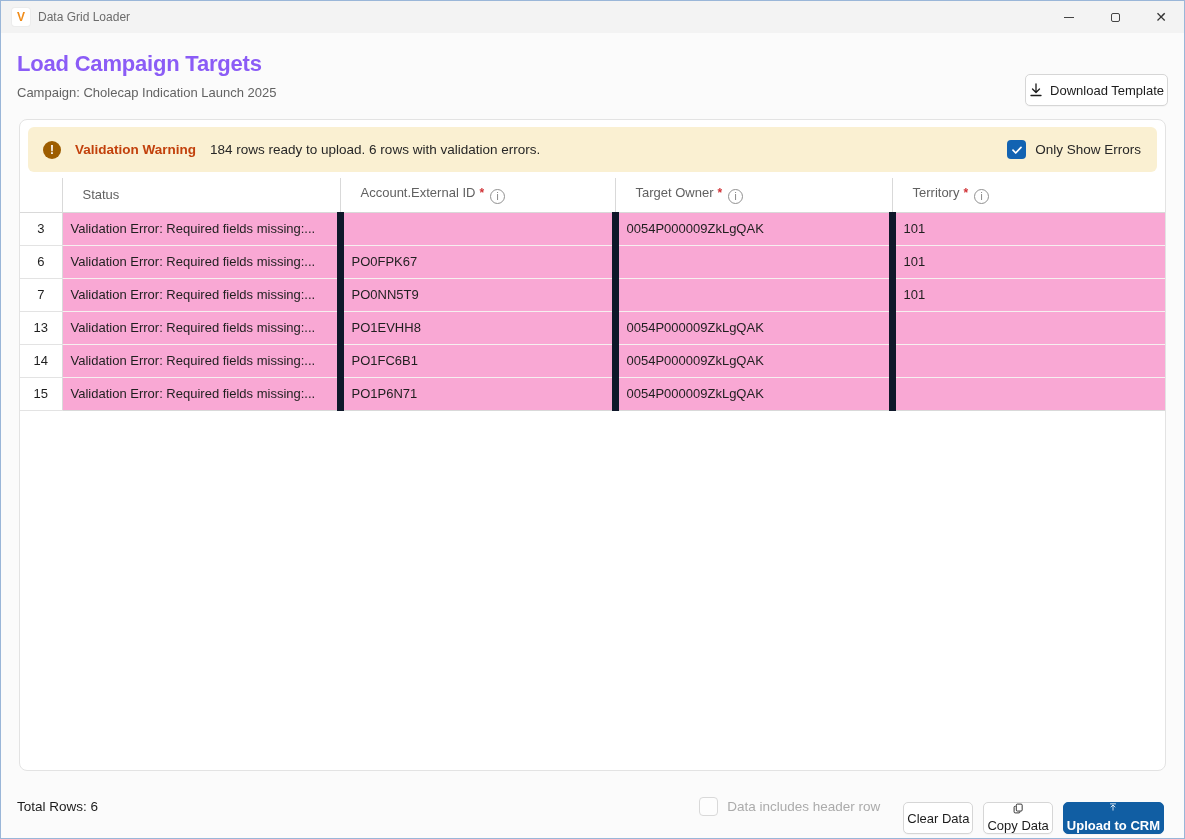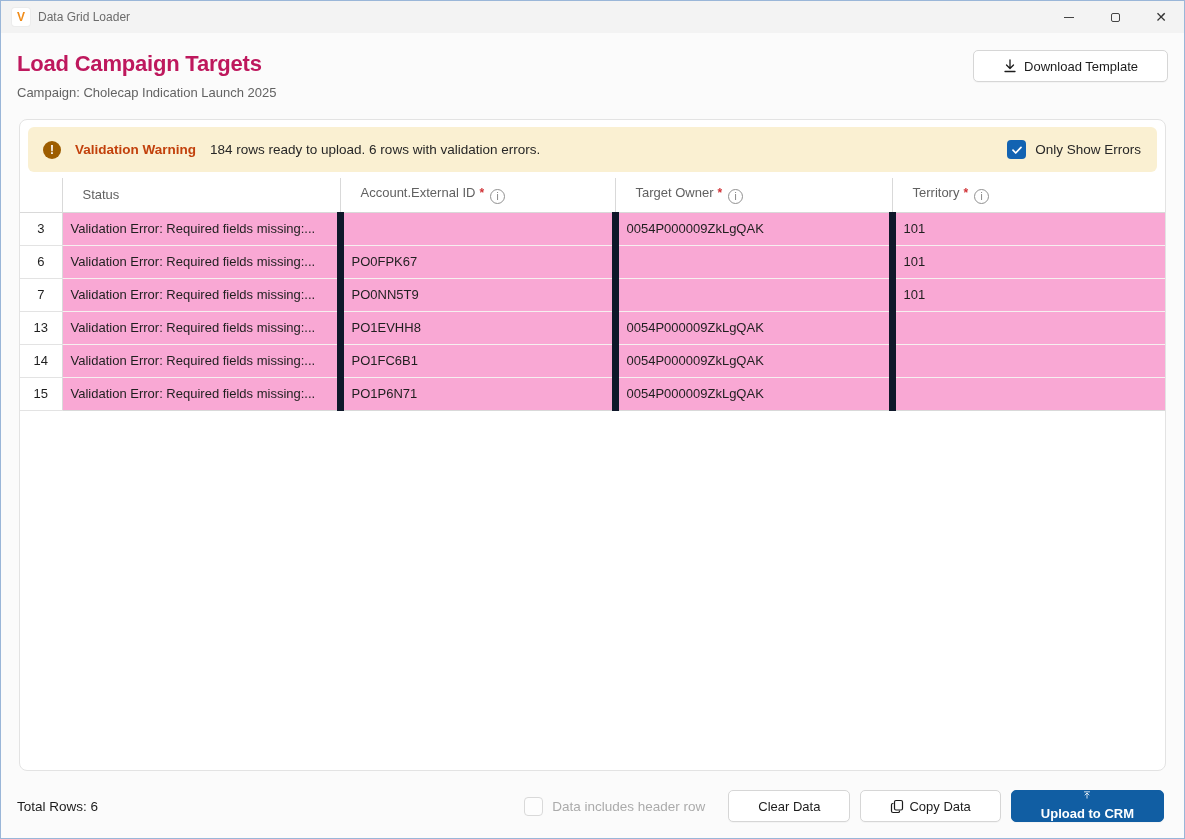--- a/index.html
+++ b/index.html
@@ -20,27 +20,28 @@
     box-shadow:0 0 0 1px #ececec;
   }
   .titlebar-title { margin-left:8px; font-size:12px; color:#6b6b6b; }
   .win-controls { position:absolute; right:0; top:0; height:32px; display:flex; }
   .win-btn { width:46px; height:32px; display:flex; align-items:center; justify-content:center; color:#444; cursor:pointer; }
   .glyph-min { width:10px; height:1px; background:#444; display:inline-block; }
   .glyph-max { width:9px; height:9px; border:1px solid #444; border-radius:2px; display:inline-block; }
   .glyph-close { font-size:14px; line-height:1; color:#333; }
   
   .page-header { position:relative; padding:18px 16px 0 16px; }
-  .page-title { font-size:22px; font-weight:700; color:#be185d; letter-spacing:-0.2px; }
+  .page-title { font-size:22px; font-weight:700; color:#8b5cf6; letter-spacing:-0.2px; }
   .page-subtitle { margin-top:8px; font-size:13px; color:#636363; }
   .btn {
-    display:inline-flex; align-items:center; gap:7px; height:32px; padding:0 29px;
+    display:inline-flex; align-items:center; gap:7px; height:32px; padding:0 3px;
     background:#fff; border:1px solid #d6d6d6; border-radius:5px;
     font-size:13px; color:#1c1c1c; cursor:pointer; font-family:inherit;
     box-shadow:0 1px 1px rgba(0,0,0,0.03);
+    margin-top:24px;
   }
   .download-btn { position:absolute; top:17px; right:16px; }
   
   .card {
     position:absolute; left:18px; right:18px; top:118px; height:652px;
     background:#fff; border:1px solid #e3e3e3; border-radius:8px; overflow:hidden;
   }
   
   .banner {
     margin:7px 8px 0 8px; height:45px; background:#faf0d2; border-radius:6px;
@@ -225,21 +226,21 @@
   <div class="footer">
     <div class="total-rows">Total Rows: 6</div>
     <div class="footer-right">
       <div class="hdr-check-group">
         <span class="checkbox disabled"></span>
         <span class="hdr-check-label">Data includes header row</span>
       </div>
       <button class="btn">
         <span>Clear Data</span>
       </button>
-      <button class="btn" style="gap:4px;">
+      <button class="btn" style="gap:4px;flex-direction:column;">
         <svg class="icon-svg" width="15" height="15" viewBox="0 0 15 15">
           <rect x="4.5" y="1.5" width="8" height="9.5" rx="1.5" stroke="#1c1c1c" stroke-width="1.2" fill="none"></rect>
           <path d="M3 4.5 H2.8 A1.3 1.3 0 0 0 1.5 5.8 V12 A1.5 1.5 0 0 0 3 13.5 H8.2 A1.3 1.3 0 0 0 9.5 12.2" stroke="#1c1c1c" stroke-width="1.2" fill="none" stroke-linecap="round"></path>
         </svg>
         <span>Copy Data</span>
       </button>
       <button class="btn btn-primary">
         <svg class="icon-svg" width="14" height="14" viewBox="0 0 14 14">
           <path d="M7 12.5 V4 M3.5 7 L7 3.5 L10.5 7 M2.5 1.5 H11.5" stroke="#fff" stroke-width="1.4" fill="none" stroke-linecap="round" stroke-linejoin="round"></path>
         </svg>

